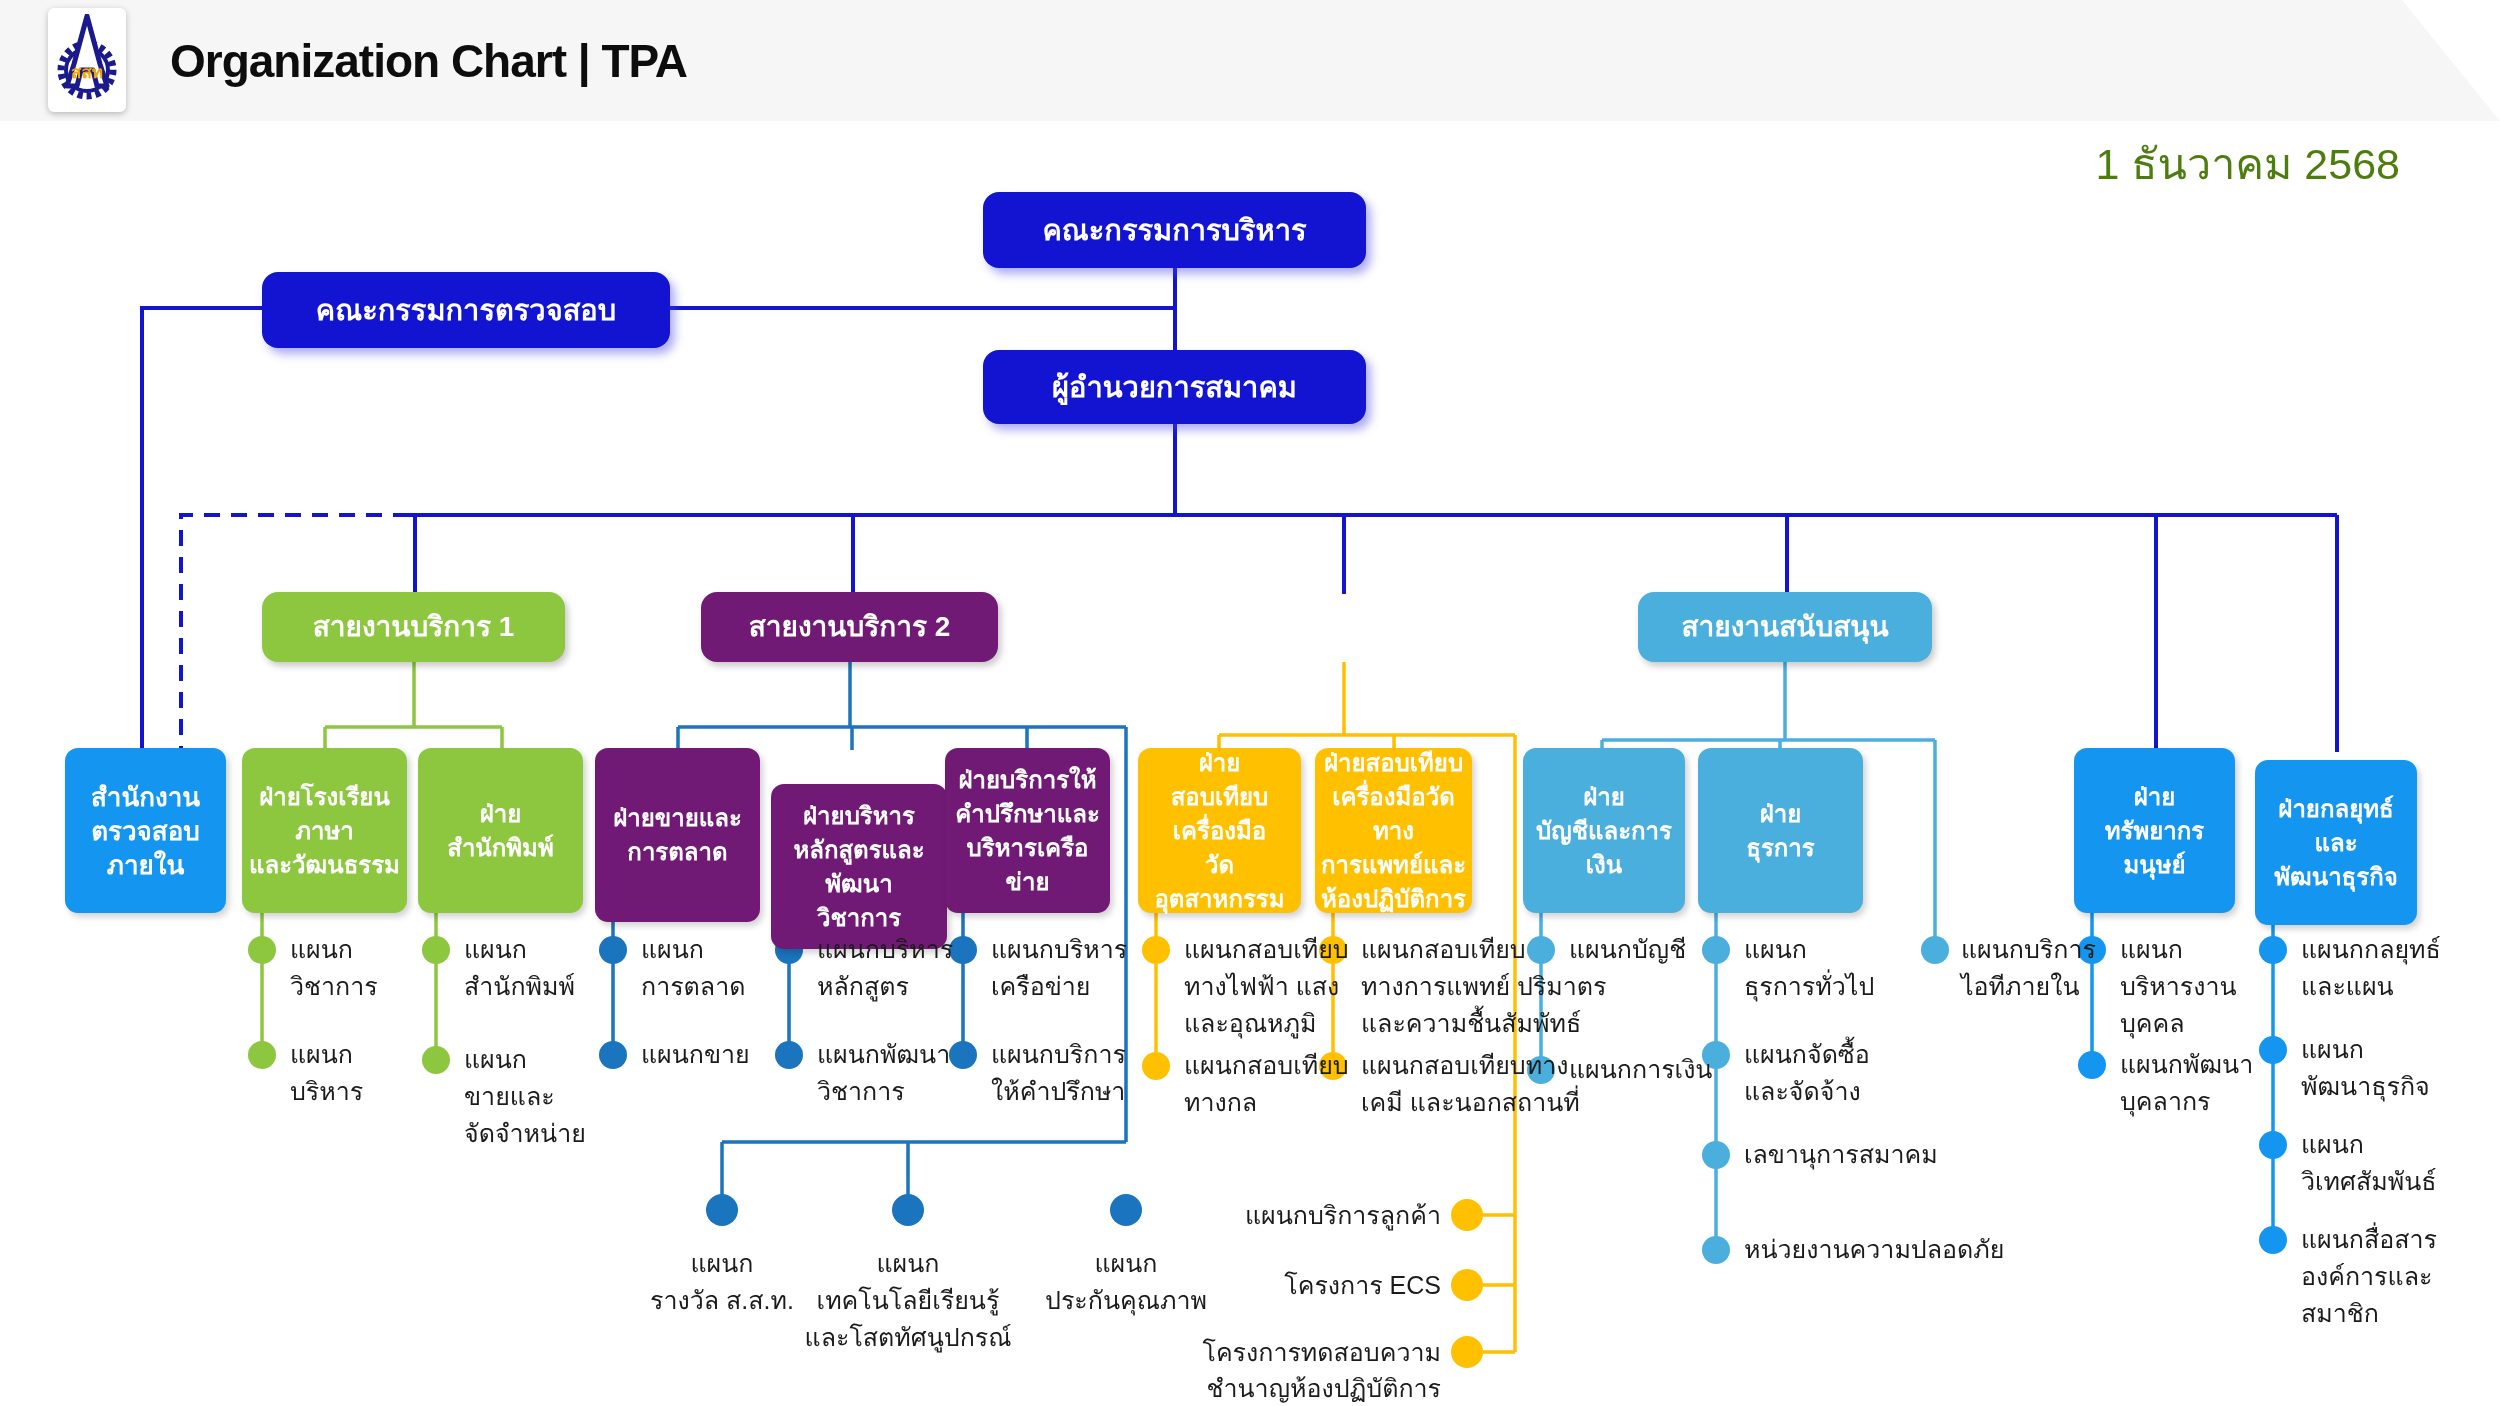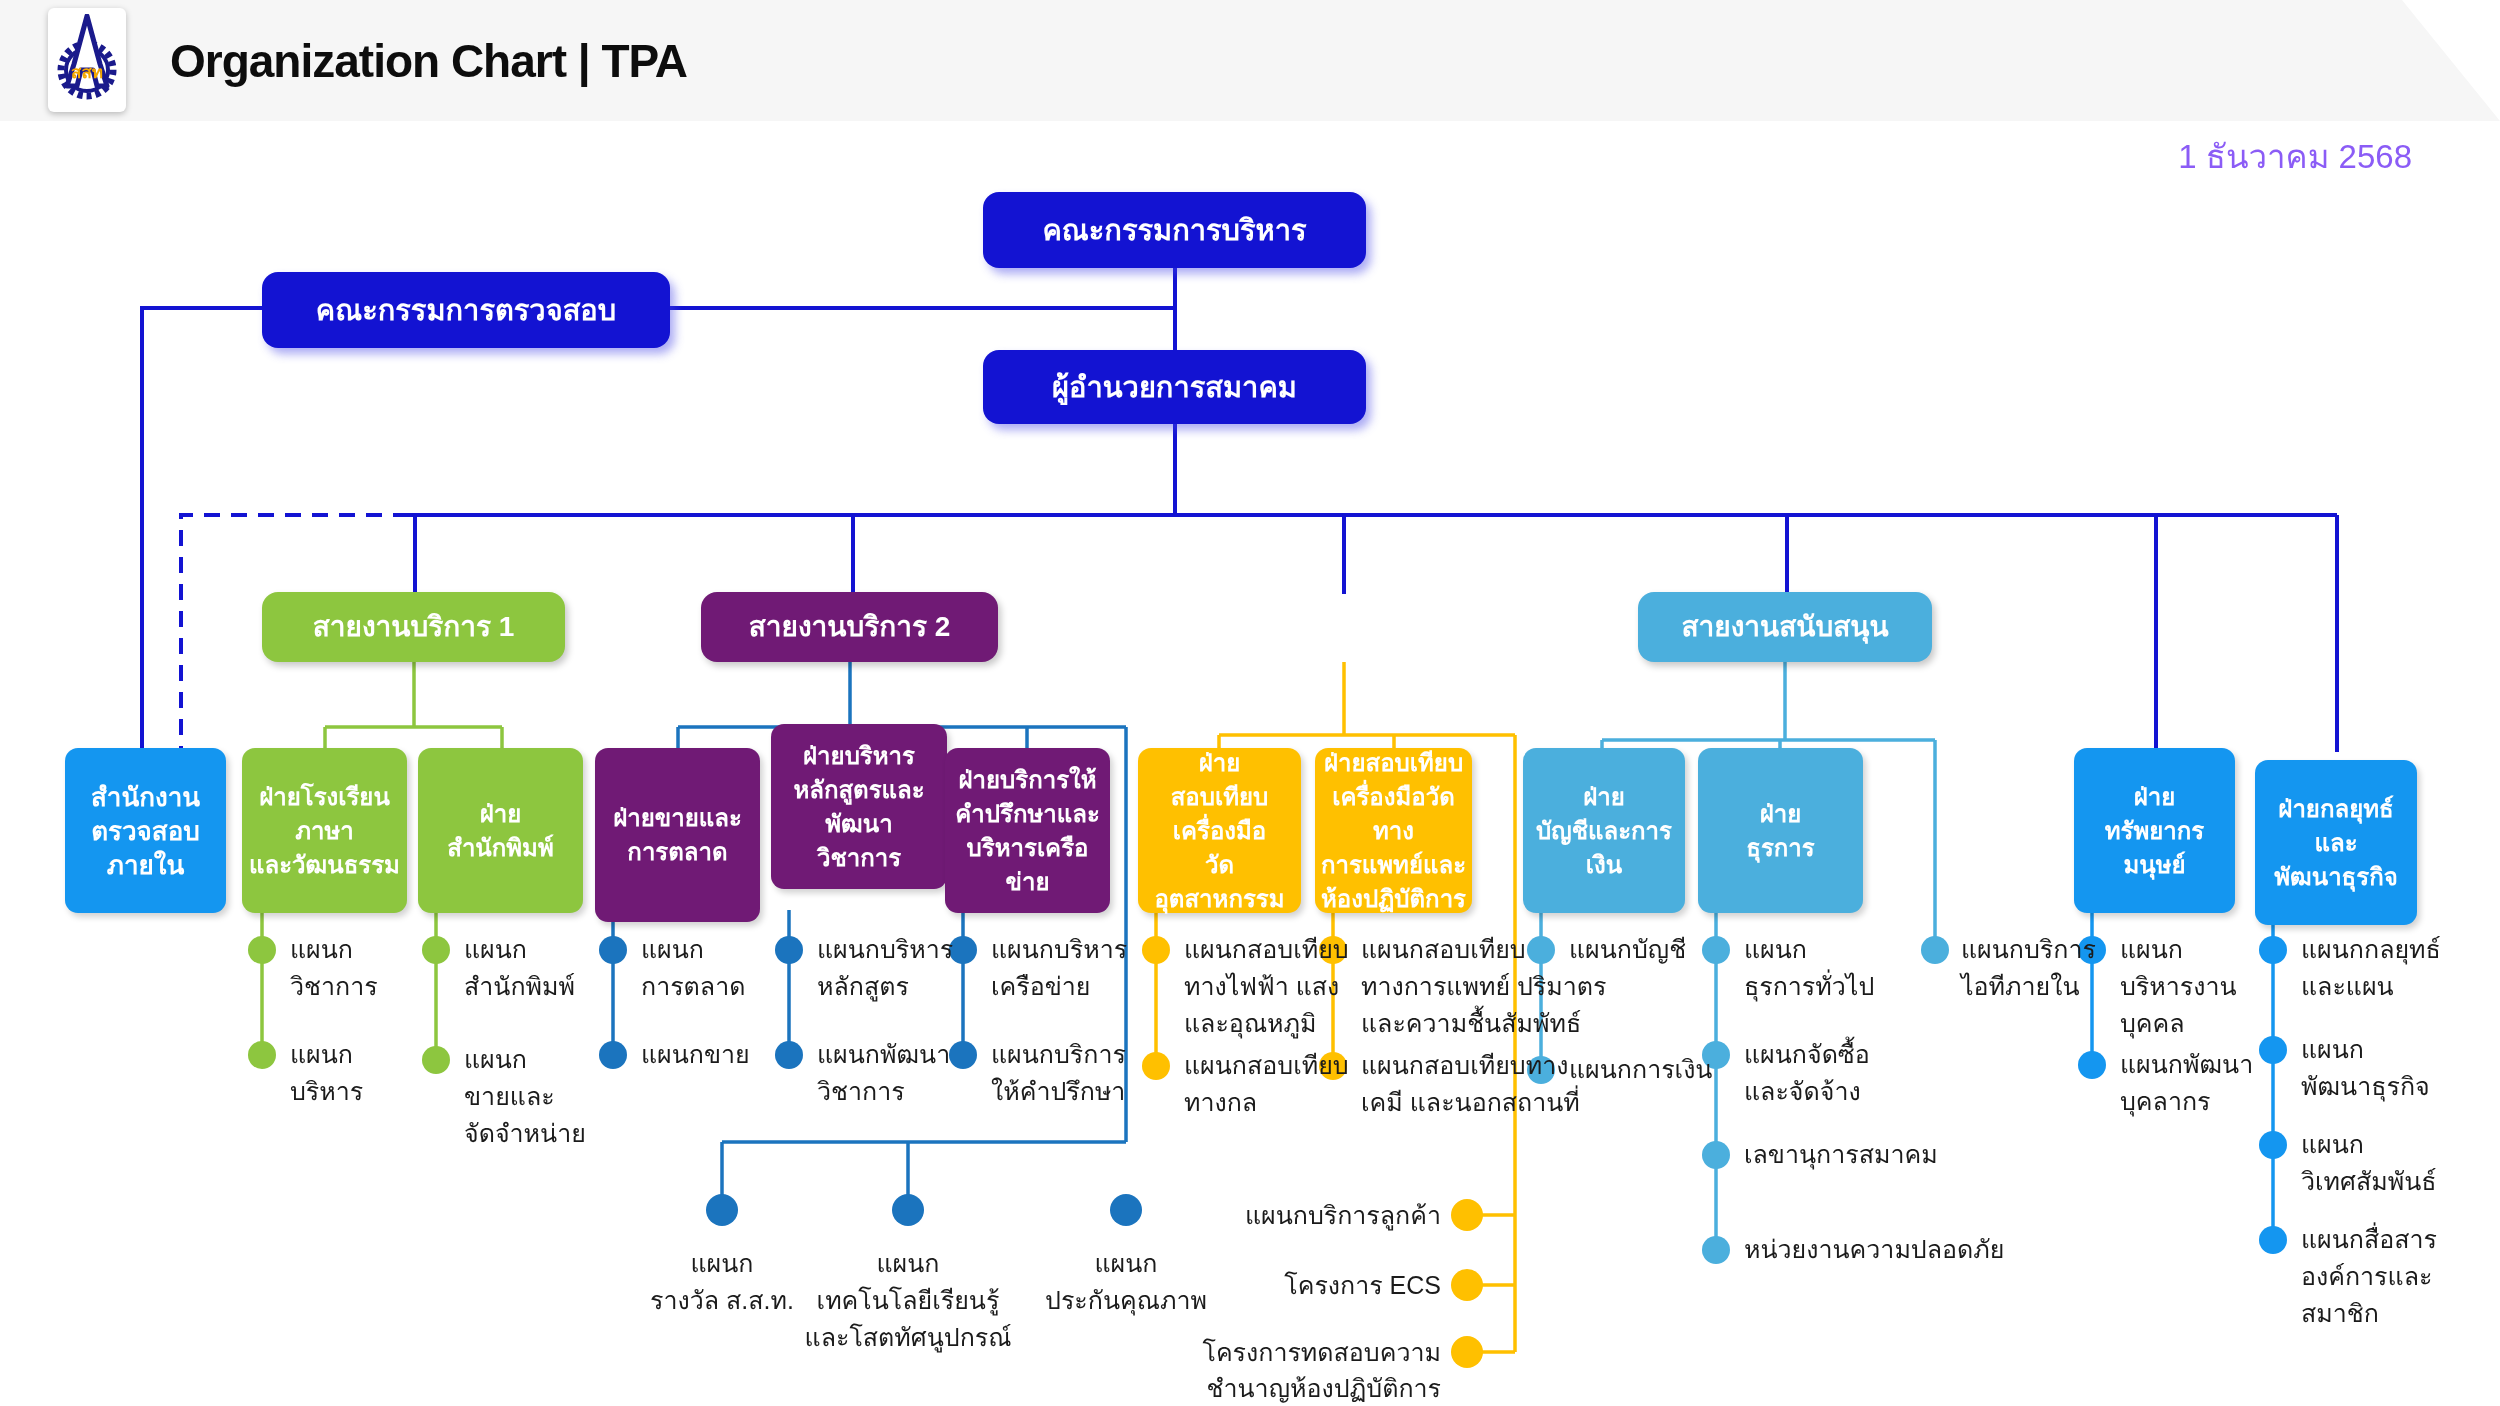--- a/index.html
+++ b/index.html
@@ -5,21 +5,21 @@
   html,body{margin:0;padding:0;background:#fff;}
   body{font-family:"Liberation Sans","DejaVu Sans",sans-serif;}
   #stage{position:relative;width:2500px;height:1406px;background:#ffffff;overflow:hidden;}
 
   
   #topbar{position:absolute;left:0;top:0;width:2500px;height:121px;background:#f6f6f6;
           clip-path:polygon(0 0,2402px 0,2500px 121px,0 121px);}
   #logo-card{position:absolute;left:48px;top:8px;width:78px;height:104px;background:#fff;
              border-radius:6px;box-shadow:0 2px 6px rgba(0,0,0,.25);display:flex;align-items:center;justify-content:center;}
   #page-title{position:absolute;left:170px;top:34px;font-size:46px;font-weight:900;color:#0d0d0d;letter-spacing:-1px;}
-  #date-label{position:absolute;right:88px;top:130px;font-size:33px;color:#8b5cf6;}
+  #date-label{position:absolute;right:100px;top:130px;font-size:43px;color:#4d7c0f;}
 
   
   .box{position:absolute;display:flex;align-items:center;justify-content:center;text-align:center;
        color:#fff;font-weight:bold;white-space:pre-line;z-index:2;}
   .navy{background:#1313d2;border-radius:16px;font-size:29px;line-height:38px;
         box-shadow:5px 6px 10px rgba(70,70,230,.45);}
   .bhdr{border-radius:16px;font-size:28px;line-height:36px;box-shadow:3px 4px 7px rgba(0,0,0,.22);}
   .dept{border-radius:13px;font-size:24px;line-height:34px;box-shadow:3px 4px 6px rgba(0,0,0,.18);padding:4px;box-sizing:border-box;}
   .green{background:#8dc63f;} .blue{background:#701a75;} .yellow{background:#ffc000;}
   .lblue{background:#4bafdd;} .bblue{background:#1496f0;}
@@ -123,21 +123,21 @@
   <div class="box bhdr lblue" style="left:1638px;top:592px;width:294px;height:70px;">สายงานสนับสนุน</div>
 
   <div class="box dept bblue" style="left:65px;top:748px;width:161px;height:165px;font-size:26px;">สำนักงานตรวจสอบ
 ภายใน</div>
   <div class="box dept green" style="left:242px;top:748px;width:165px;height:165px;">ฝ่ายโรงเรียนภาษา
 และวัฒนธรรม</div>
   <div class="box dept green" style="left:418px;top:748px;width:165px;height:165px;">ฝ่าย
 สำนักพิมพ์</div>
   <div class="box dept blue" style="left:595px;top:748px;width:165px;height:174px;">ฝ่ายขายและ
 การตลาด</div>
-  <div class="box dept blue" style="left:771px;top:724px;width:176px;height:165px;">ฝ่ายบริหาร
+  <div class="box dept blue" style="left:771px;top:784px;width:176px;height:165px;">ฝ่ายบริหาร
 หลักสูตรและ
 พัฒนา
 วิชาการ</div>
   <div class="box dept blue" style="left:945px;top:748px;width:165px;height:165px;">ฝ่ายบริการให้
 คำปรึกษาและ
 บริหารเครือข่าย</div>
   <div class="box dept yellow" style="left:1138px;top:748px;width:163px;height:165px;">ฝ่าย
 สอบเทียบเครื่องมือ
 วัดอุตสาหกรรม</div>
   <div class="box dept yellow" style="left:1315px;top:748px;width:157px;height:165px;">ฝ่ายสอบเทียบ

